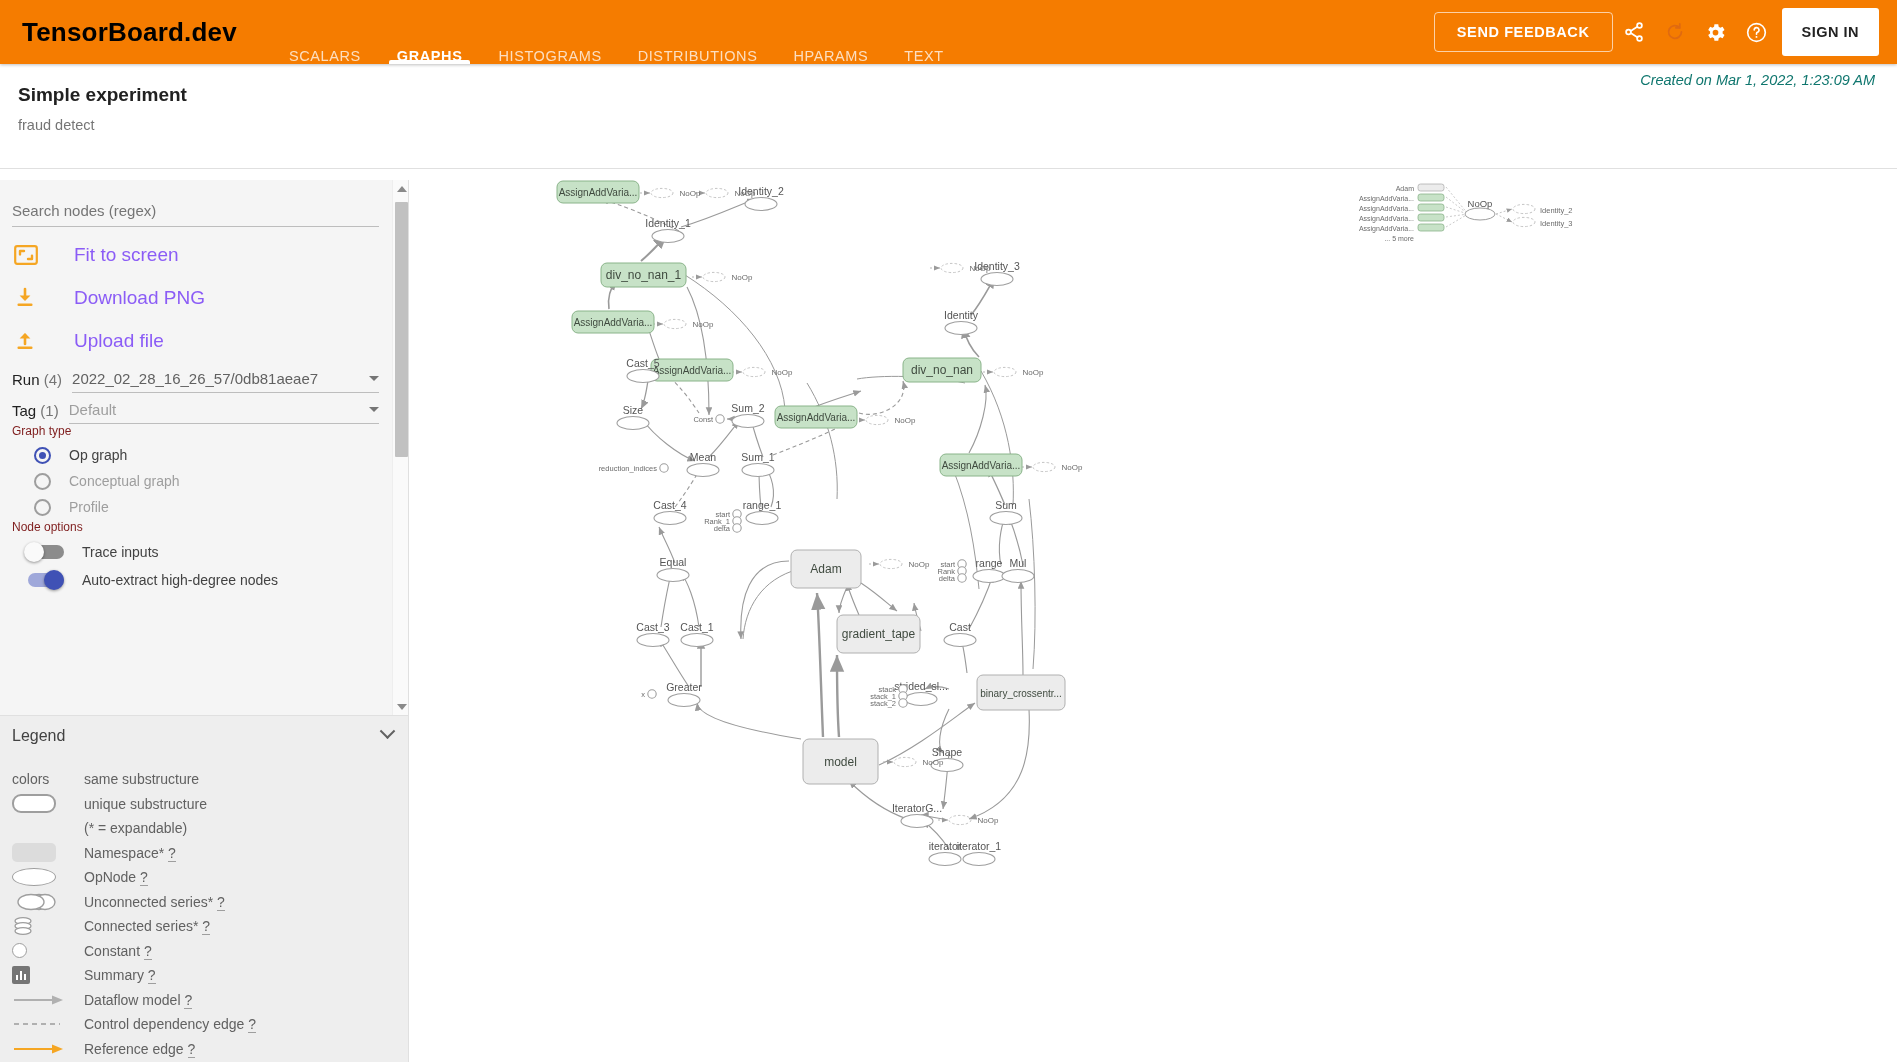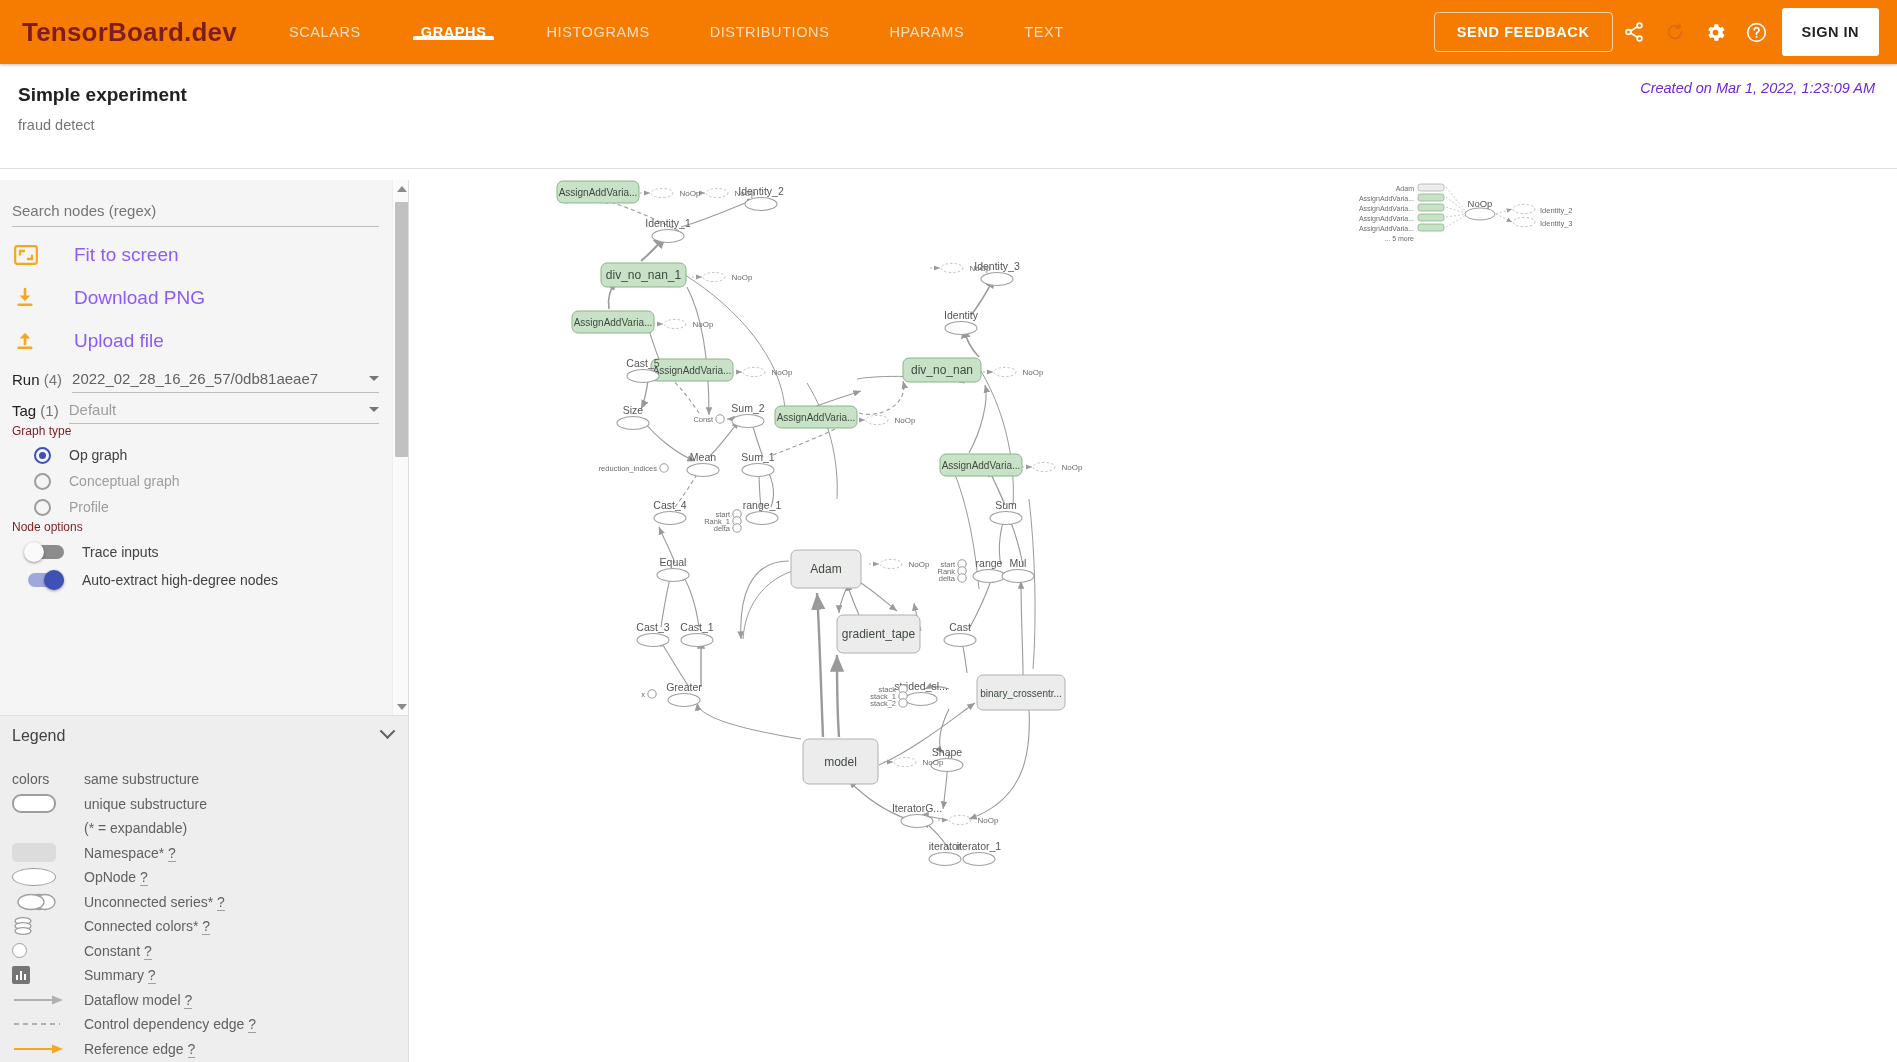--- a/index.html
+++ b/index.html
@@ -14,25 +14,25 @@
   
   .appbar {
     position: absolute; top: 0; left: 0;
     width: 1897px; height: 64px;
     background: #f57c00;
     display: flex; align-items: center;
     box-shadow: 0 1px 3px rgba(0,0,0,.25);
     z-index: 20;
   }
   .brand {
-    color: #7f1d1d; font-size: 26px; font-weight: bold;
+    color: #000000; font-size: 26px; font-weight: bold;
     margin-left: 22px; letter-spacing: .2px;
     white-space: nowrap;
   }
-  .navtabs { display: flex; align-items: center; height: 64px; margin-left: 34px; gap: 24px; }
+  .navtabs { display: flex; align-items: flex-end; height: 64px; margin-left: 34px; }
   .navtab {
     position: relative;
     display: flex; align-items: center;
     padding: 0 18px;
     color: rgba(255,255,255,.75);
     font-size: 14.5px; letter-spacing: .6px;
     cursor: pointer; white-space: nowrap;
   }
   .navtab.active { color: #ffffff; font-weight: bold; }
   .navtab.active::after {
@@ -72,22 +72,22 @@
   }
   .exp-title {
     position: absolute; left: 18px; top: 20px;
     font-size: 19px; font-weight: bold; color: #212121;
   }
   .exp-desc {
     position: absolute; left: 18px; top: 53px;
     font-size: 14.5px; color: #757575;
   }
   .exp-created {
-    position: absolute; right: 22px; top: 16px;
-    font-size: 14.5px; color: #6d28d9; font-style: italic;
+    position: absolute; right: 22px; top: 8px;
+    font-size: 14.5px; color: #0f766e; font-style: italic;
   }
 
   
   .sidebar {
     position: absolute; top: 180px; left: 0;
     width: 409px; height: 893px;
     background: #f5f5f5;
     border-right: 1px solid #e0e0e0;
     overflow: hidden;
   }
@@ -454,21 +454,21 @@
 
     <div class="lg-row">
       <span class="lg-key">
         <svg width="30" height="22" viewBox="0 0 30 22">
           <ellipse cx="11" cy="6" rx="8" ry="3.4" fill="#fff" stroke="#9e9e9e" stroke-width="1.3"></ellipse>
           <ellipse cx="11" cy="11" rx="8" ry="3.4" fill="#fff" stroke="#9e9e9e" stroke-width="1.3"></ellipse>
           <ellipse cx="11" cy="16" rx="8" ry="3.4" fill="#fff" stroke="#9e9e9e" stroke-width="1.3"></ellipse>
         </svg>
       </span>
       <span class="lg-text">
-        <span>Connected colors*</span>
+        <span>Connected series*</span>
         <span class="q">?</span>
       </span>
     </div>
 
     <div class="lg-row">
       <span class="lg-key">
           <span class="swatch-const"></span>
         </span>
       <span class="lg-text">
         <span>Constant</span>

